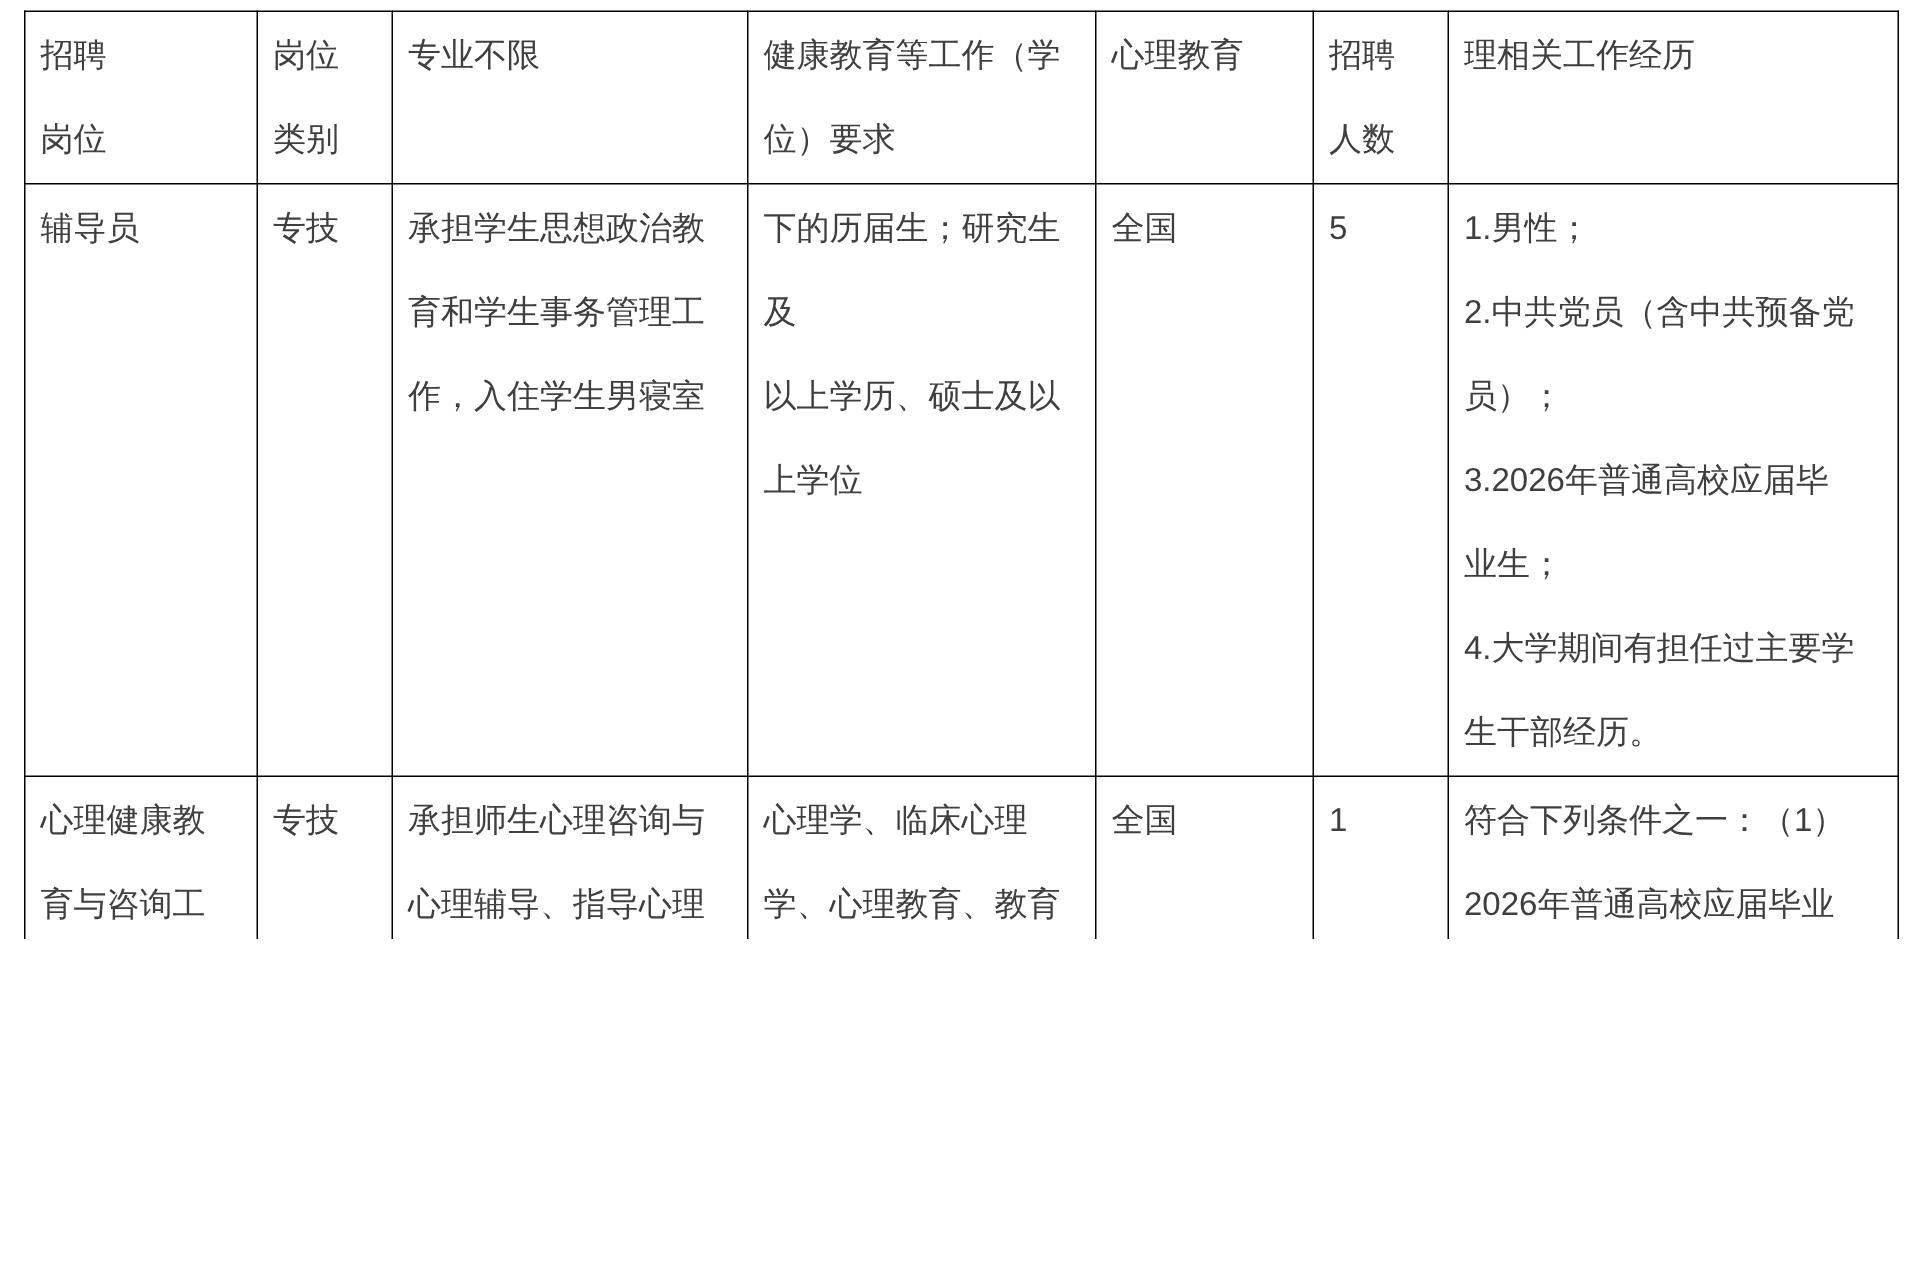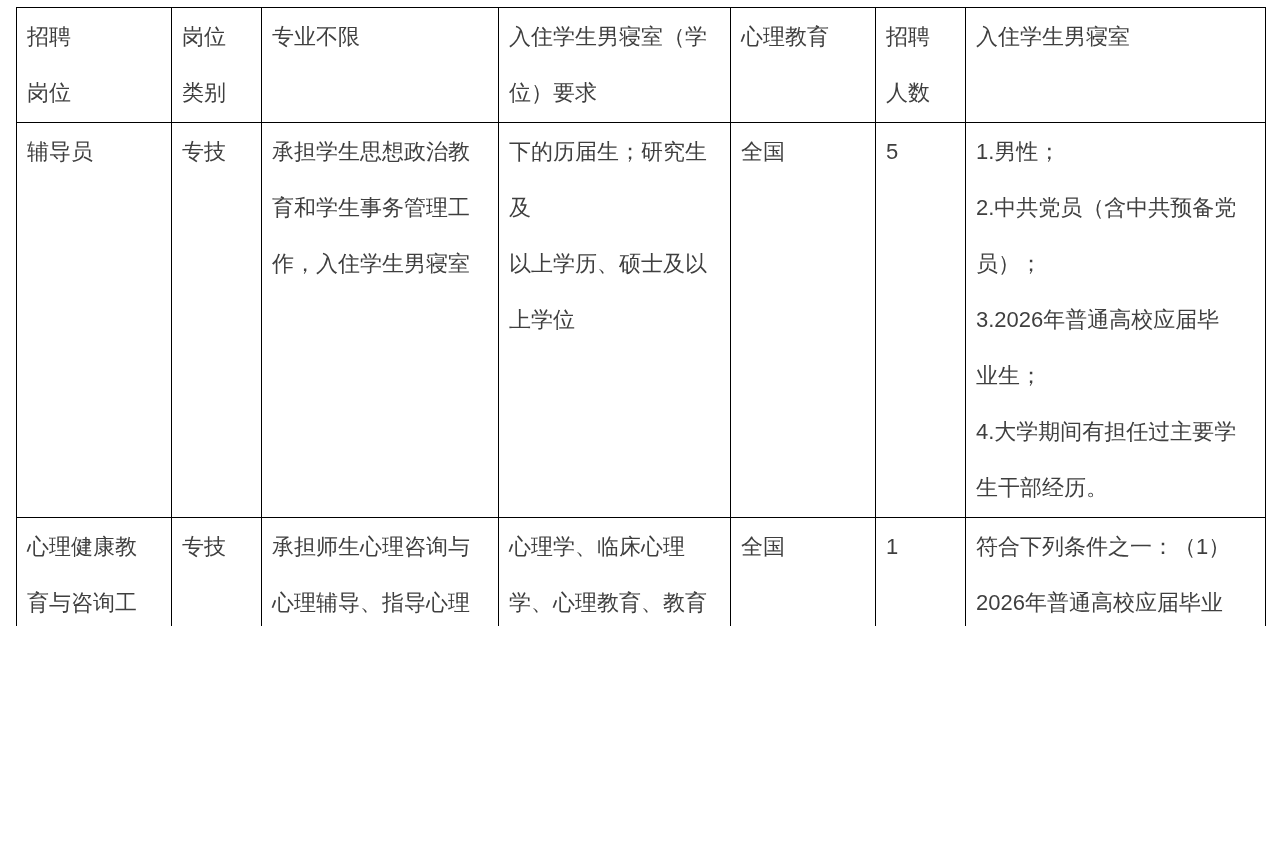--- a/index.html
+++ b/index.html
@@ -57,26 +57,26 @@
       <col class="c-headcount">
       <col class="c-other">
     </colgroup>
     <thead>
       <tr>
         <th>招聘
 岗位</th>
         <th>岗位
 类别</th>
         <th>专业不限</th>
-        <th>入住学生男寝室（学
+        <th>健康教育等工作（学
 位）要求</th>
         <th>心理教育</th>
         <th>招聘
 人数</th>
-        <th>入住学生男寝室</th>
+        <th>理相关工作经历</th>
       </tr>
     </thead>
     <tbody>
       <tr>
         <td>辅导员</td>
         <td>专技</td>
         <td>承担学生思想政治教
 育和学生事务管理工
 作，入住学生男寝室</td>
         <td>下的历届生；研究生及

